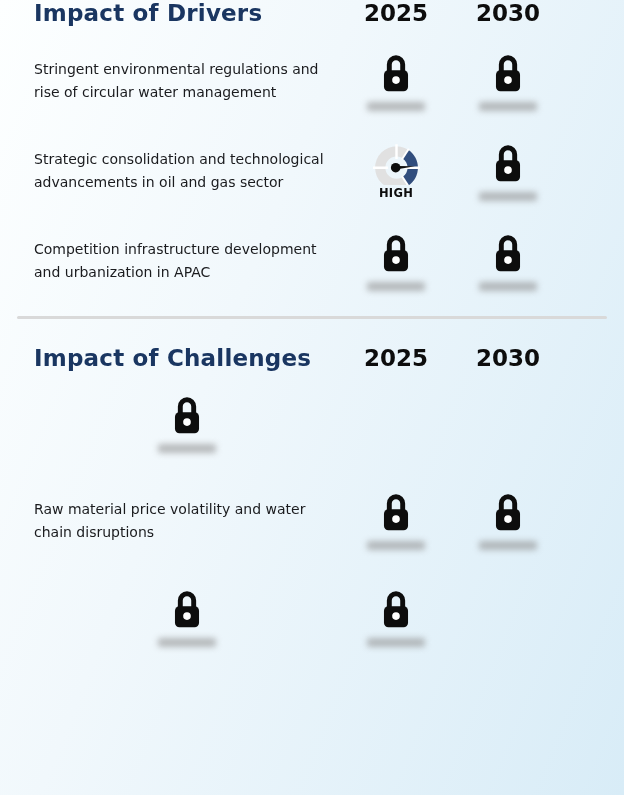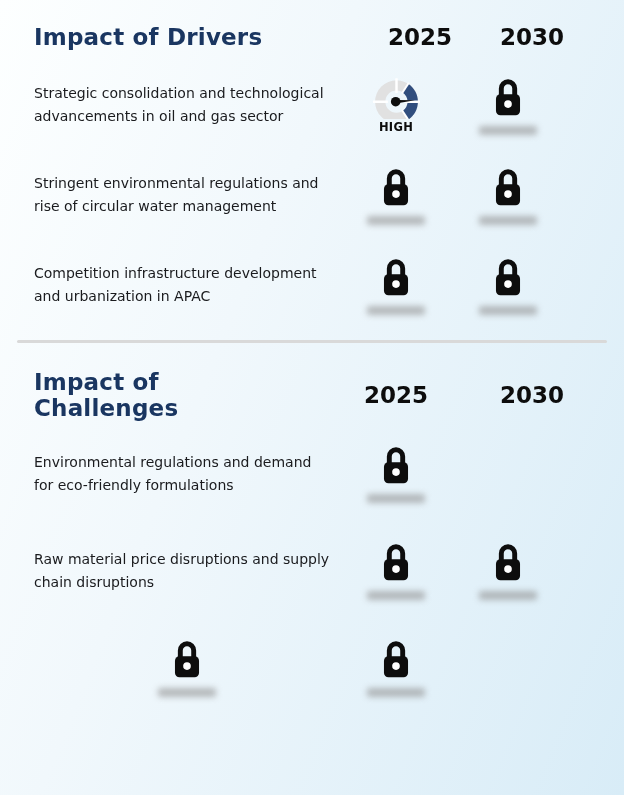--- a/index.html
+++ b/index.html
@@ -8,28 +8,28 @@
     font-family: "DejaVu Sans", "Liberation Sans", sans-serif;
   }
   .page {
     width: 624px; height: 795px; overflow: hidden;
     background: linear-gradient(112deg, var(--bg-start) 0%, #f1f8fc 38%, var(--bg-end) 100%);
   }
   .impact-section { padding: 0 60px 0 34px; }
   .section-header {
     display: grid; grid-template-columns: 1fr 112px 112px; align-items: center;
   }
-  .sec-drivers .section-header { padding-top: 24px; }
-  .sec-challenges .section-header { padding-top: 26px; gap: 24px; }
+  .sec-drivers .section-header { }
+  .sec-challenges .section-header { padding-top: 26px; }
   .section-title {
     margin: 0; font-size: 23px; font-weight: bold; letter-spacing: 0.2px;
     color: var(--title-navy);
   }
   .year-header {
-    font-size: 23px; font-weight: bold; text-align: right;
+    font-size: 23px; font-weight: bold; text-align: center;
     color: var(--year-black);
   }
   .rows { margin-top: 10px; }
   .sec-challenges .rows { margin-top: 4px; }
   .row {
     display: grid; grid-template-columns: 1fr 112px 112px; align-items: center;
   }
   .sec-drivers .row { min-height: 90px; }
   .sec-challenges .row { min-height: 97px; }
   .row-label {
@@ -54,20 +54,40 @@
 
 <div class="page">
 
   <section class="impact-section sec-drivers">
     <div class="section-header">
       <h2 class="section-title">Impact of Drivers</h2>
       <div class="year-header">2025</div>
       <div class="year-header">2030</div>
     </div>
     <div class="rows">
+  <div class="row">
+    <div class="row-label">Stringent environmental regulations and rise of circular water management</div>
+    <div class="cell">
+            <svg class="lock" width="36" height="41" viewBox="0 0 40 46">
+              <path d="M12.5,22 V14 a7.5,7.5 0 0 1 15,0 V22" fill="none" stroke="#0d0d0d" stroke-width="5.5" stroke-linecap="round"></path>
+              <rect x="6.5" y="20.5" width="27" height="23.5" rx="5" fill="#0d0d0d"></rect>
+              <circle cx="20" cy="31.5" r="4.3" fill="#ffffff"></circle>
+            </svg>
+            <div class="blur-bar"></div>
+          </div>
+    <div class="cell">
+            <svg class="lock" width="36" height="41" viewBox="0 0 40 46">
+              <path d="M12.5,22 V14 a7.5,7.5 0 0 1 15,0 V22" fill="none" stroke="#0d0d0d" stroke-width="5.5" stroke-linecap="round"></path>
+              <rect x="6.5" y="20.5" width="27" height="23.5" rx="5" fill="#0d0d0d"></rect>
+              <circle cx="20" cy="31.5" r="4.3" fill="#ffffff"></circle>
+            </svg>
+            <div class="blur-bar"></div>
+          </div>
+  </div>
+
   <div class="row">
     <div class="row-label">Strategic consolidation and technological advancements in oil and gas sector</div>
     <div class="cell">
             <svg class="gauge" width="53" height="42" viewBox="0 0 64 51">
               <defs>
                 <clipPath id="gclip1">
                   <rect x="0" y="0" width="64" height="51"></rect>
                 </clipPath>
               </defs>
               <g clip-path="url(#gclip1)">
@@ -88,40 +108,20 @@
             <svg class="lock" width="36" height="41" viewBox="0 0 40 46">
               <path d="M12.5,22 V14 a7.5,7.5 0 0 1 15,0 V22" fill="none" stroke="#0d0d0d" stroke-width="5.5" stroke-linecap="round"></path>
               <rect x="6.5" y="20.5" width="27" height="23.5" rx="5" fill="#0d0d0d"></rect>
               <circle cx="20" cy="31.5" r="4.3" fill="#ffffff"></circle>
             </svg>
             <div class="blur-bar"></div>
           </div>
   </div>
 
   <div class="row">
-    <div class="row-label">Stringent environmental regulations and rise of circular water management</div>
-    <div class="cell">
-            <svg class="lock" width="36" height="41" viewBox="0 0 40 46">
-              <path d="M12.5,22 V14 a7.5,7.5 0 0 1 15,0 V22" fill="none" stroke="#0d0d0d" stroke-width="5.5" stroke-linecap="round"></path>
-              <rect x="6.5" y="20.5" width="27" height="23.5" rx="5" fill="#0d0d0d"></rect>
-              <circle cx="20" cy="31.5" r="4.3" fill="#ffffff"></circle>
-            </svg>
-            <div class="blur-bar"></div>
-          </div>
-    <div class="cell">
-            <svg class="lock" width="36" height="41" viewBox="0 0 40 46">
-              <path d="M12.5,22 V14 a7.5,7.5 0 0 1 15,0 V22" fill="none" stroke="#0d0d0d" stroke-width="5.5" stroke-linecap="round"></path>
-              <rect x="6.5" y="20.5" width="27" height="23.5" rx="5" fill="#0d0d0d"></rect>
-              <circle cx="20" cy="31.5" r="4.3" fill="#ffffff"></circle>
-            </svg>
-            <div class="blur-bar"></div>
-          </div>
-  </div>
-
-  <div class="row">
     <div class="row-label">Competition infrastructure development and urbanization in APAC</div>
     <div class="cell">
             <svg class="lock" width="36" height="41" viewBox="0 0 40 46">
               <path d="M12.5,22 V14 a7.5,7.5 0 0 1 15,0 V22" fill="none" stroke="#0d0d0d" stroke-width="5.5" stroke-linecap="round"></path>
               <rect x="6.5" y="20.5" width="27" height="23.5" rx="5" fill="#0d0d0d"></rect>
               <circle cx="20" cy="31.5" r="4.3" fill="#ffffff"></circle>
             </svg>
             <div class="blur-bar"></div>
           </div>
     <div class="cell">
@@ -139,33 +139,32 @@
   <div class="divider"></div>
 
   <section class="impact-section sec-challenges">
     <div class="section-header">
       <h2 class="section-title">Impact of Challenges</h2>
       <div class="year-header">2025</div>
       <div class="year-header">2030</div>
     </div>
     <div class="rows">
   <div class="row">
-    <div class="row-label">Environmental regulations and demand for eco-friendly formulations</div>
-    <div class="cell">
-            <svg class="lock" width="36" height="41" viewBox="0 0 40 46">
-              <path d="M12.5,22 V14 a7.5,7.5 0 0 1 15,0 V22" fill="none" stroke="#0d0d0d" stroke-width="5.5" stroke-linecap="round"></path>
-              <rect x="6.5" y="20.5" width="27" height="23.5" rx="5" fill="#0d0d0d"></rect>
-              <circle cx="20" cy="31.5" r="4.3" fill="#ffffff"></circle>
-            </svg>
-            <div class="blur-bar"></div>
-          </div>
-  </div>
-
-  <div class="row">
-    <div class="row-label">Raw material price disruptions and supply chain disruptions</div>
+    <div class="cell">
+            <svg class="lock" width="36" height="41" viewBox="0 0 40 46">
+              <path d="M12.5,22 V14 a7.5,7.5 0 0 1 15,0 V22" fill="none" stroke="#0d0d0d" stroke-width="5.5" stroke-linecap="round"></path>
+              <rect x="6.5" y="20.5" width="27" height="23.5" rx="5" fill="#0d0d0d"></rect>
+              <circle cx="20" cy="31.5" r="4.3" fill="#ffffff"></circle>
+            </svg>
+            <div class="blur-bar"></div>
+          </div>
+  </div>
+
+  <div class="row">
+    <div class="row-label">Raw material price volatility and water chain disruptions</div>
     <div class="cell">
             <svg class="lock" width="36" height="41" viewBox="0 0 40 46">
               <path d="M12.5,22 V14 a7.5,7.5 0 0 1 15,0 V22" fill="none" stroke="#0d0d0d" stroke-width="5.5" stroke-linecap="round"></path>
               <rect x="6.5" y="20.5" width="27" height="23.5" rx="5" fill="#0d0d0d"></rect>
               <circle cx="20" cy="31.5" r="4.3" fill="#ffffff"></circle>
             </svg>
             <div class="blur-bar"></div>
           </div>
     <div class="cell">
             <svg class="lock" width="36" height="41" viewBox="0 0 40 46">

